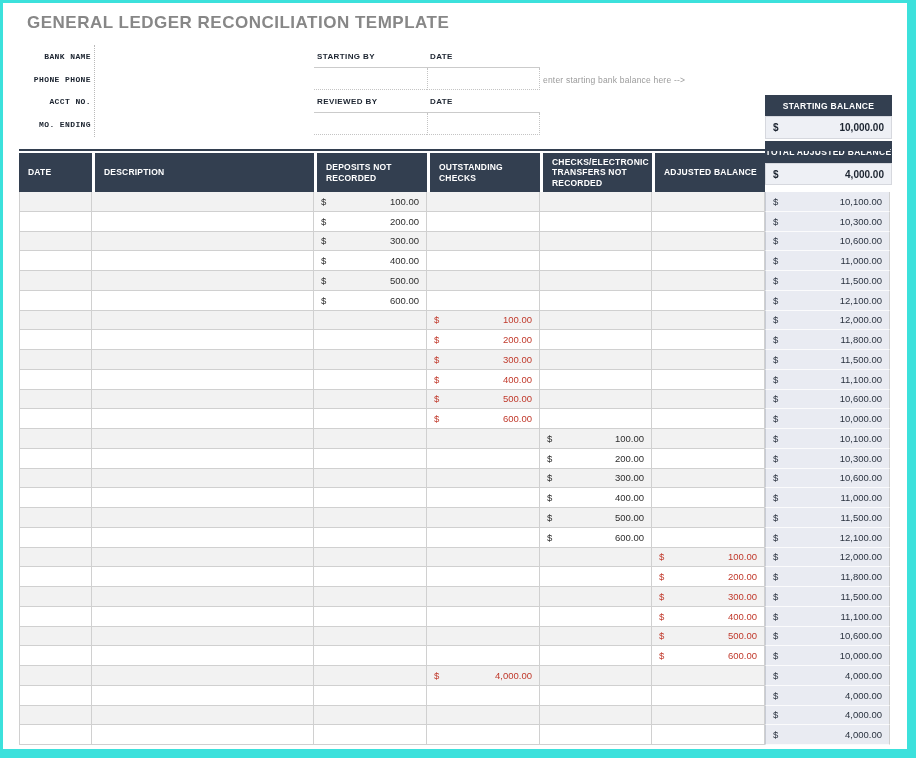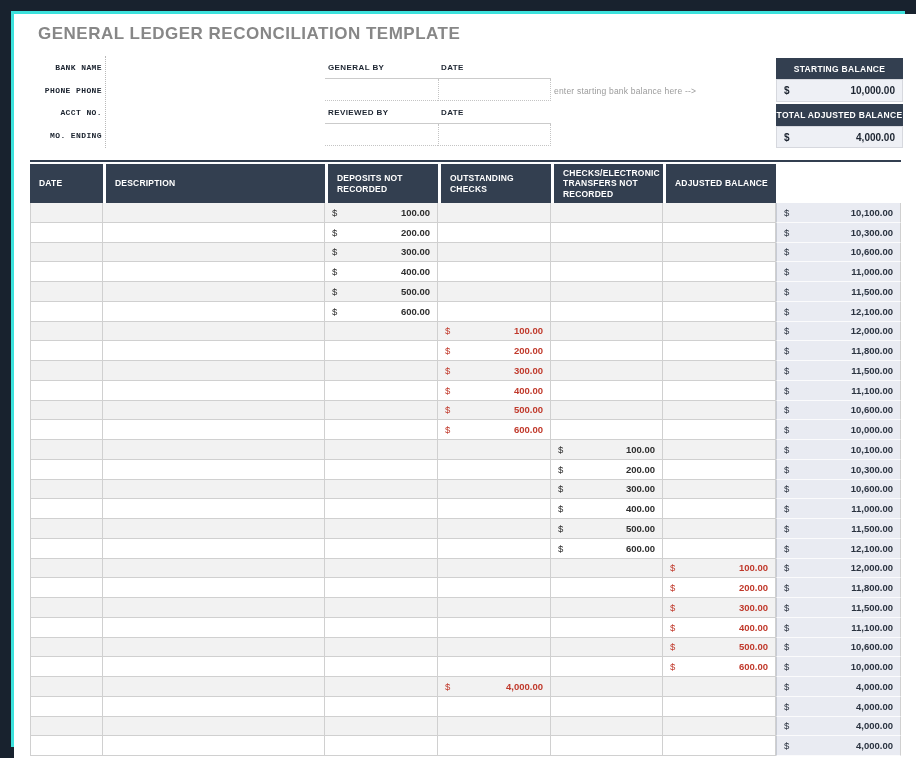--- a/index.html
+++ b/index.html
@@ -1,19 +1,19 @@
 <!DOCTYPE html>
 <html style="--navy: #333F50; --red: #C0392B;"><head>
 <meta charset="utf-8">
 <style>
   * { box-sizing: border-box; margin: 0; padding: 0; }
   html,body { width: 916px; height: 758px; }
   body { font-family: "Liberation Sans", sans-serif; background: #fff; }
 
-  .frame-outer { width: 916px; height: 758px; background: #18222E; padding: 11px; }
+  .frame-outer { width: 916px; height: 758px; background: #18222E; padding: 0; }
   .frame-inner { width: 100%; height: 100%; background: #3CE1DC; padding: 3px; }
   .content { position: relative; width: 904px; height: 746px; background: #ffffff; overflow: hidden; }
 
   .page-title {
     position: absolute; left: 24px; top: 10px;
     font-size: 17px; font-weight: 700; letter-spacing: 0.5px;
     color: #878787;
   }
 
   
@@ -28,21 +28,21 @@
   .sig-underline { position: absolute; border-top: 1px solid #cbcbcb; }
   .sig-cell { position: absolute; border-bottom: 1px dotted #c4c4c4; }
   .sig-cell.mid { border-left: 1px dotted #c4c4c4; border-right: 1px dotted #c4c4c4; }
 
   .hint {
     position: absolute; left: 540px; top: 72px; width: 218px;
     text-align: left; font-size: 8.5px; color: #9B9B9B; letter-spacing: 0.2px;
   }
 
   
-  .bal-box { position: absolute; left: 762px; width: 127px; }
+  .bal-box { position: absolute; left: 762px; width: 127px; margin-top: 48px; }
   .bal-head {
     background: var(--navy, #333F50); color: #fff; font-size: 8.5px; font-weight: 700;
     letter-spacing: 0.3px; display: flex; align-items: center; justify-content: center;
   }
   .bal-val {
     background: #EEF0F5; border: 1px solid #d6d8de;
     display: flex; align-items: center; justify-content: space-between;
     padding: 0 7px; font-size: 10px; font-weight: 700; color: #1C2430;
   }
 
@@ -61,21 +61,21 @@
   .tr { height: 19.75px; }
   .tr.odd .td { background: #F2F2F2; }
   .tr.even .td { background: #FFFFFF; }
   .td {
     border-right: 1px solid #D0D0D0; border-bottom: 1px solid #D0D0D0;
     font-size: 9.5px; color: #2E2E2E; display: flex; align-items: center;
     padding: 0 7px; overflow: hidden;
   }
   .tr .td:first-child { border-left: 1px solid #D0D0D0; }
   .c-money { justify-content: space-between; }
-  .c-money .amt { text-align: right; font-weight: bold; }
+  .c-money .amt { text-align: right; }
   .neg { color: var(--red, #C0392B); }
   .tr .c-bal { background: #E9EBF2 !important; border-bottom: 1px solid #FBFBFC; border-left: 1px solid #C7CBD4; color: #2B3340; }
 </style>
 </head>
 <body>
 
 <div class="frame-outer">
 <div class="frame-inner">
 <div class="content">
 
@@ -85,21 +85,21 @@
   <div class="lbl left-label" style="top:72px">PHONE PHONE</div>
   <div class="lbl left-label" style="top:94px">ACCT NO.</div>
   <div class="lbl left-label" style="top:117px">MO. ENDING</div>
   <div class="dotted-v" style="left:91px; top:42px; height:92px"></div>
 
   <div class="blank-input" style="left:93px; top:44px; width:210px; height:21px"></div>
   <div class="blank-input" style="left:93px; top:67px; width:210px; height:21px"></div>
   <div class="blank-input" style="left:93px; top:89px; width:210px; height:21px"></div>
   <div class="blank-input" style="left:93px; top:112px; width:210px; height:21px"></div>
 
-  <div class="lbl" style="left:314px; top:49px">GENERAL BY</div>
+  <div class="lbl" style="left:314px; top:49px">STARTING BY</div>
   <div class="lbl" style="left:427px; top:49px">DATE</div>
   <div class="sig-underline" style="left:311px; top:64px; width:226px"></div>
   <div class="sig-cell" style="left:311px; top:65px; width:113px; height:22px"></div>
   <div class="sig-cell mid" style="left:424px; top:65px; width:113px; height:22px"></div>
 
   <div class="lbl" style="left:314px; top:94px">REVIEWED BY</div>
   <div class="lbl" style="left:427px; top:94px">DATE</div>
   <div class="sig-underline" style="left:311px; top:109px; width:226px"></div>
   <div class="sig-cell" style="left:311px; top:110px; width:113px; height:22px"></div>
   <div class="sig-cell mid" style="left:424px; top:110px; width:113px; height:22px"></div>

